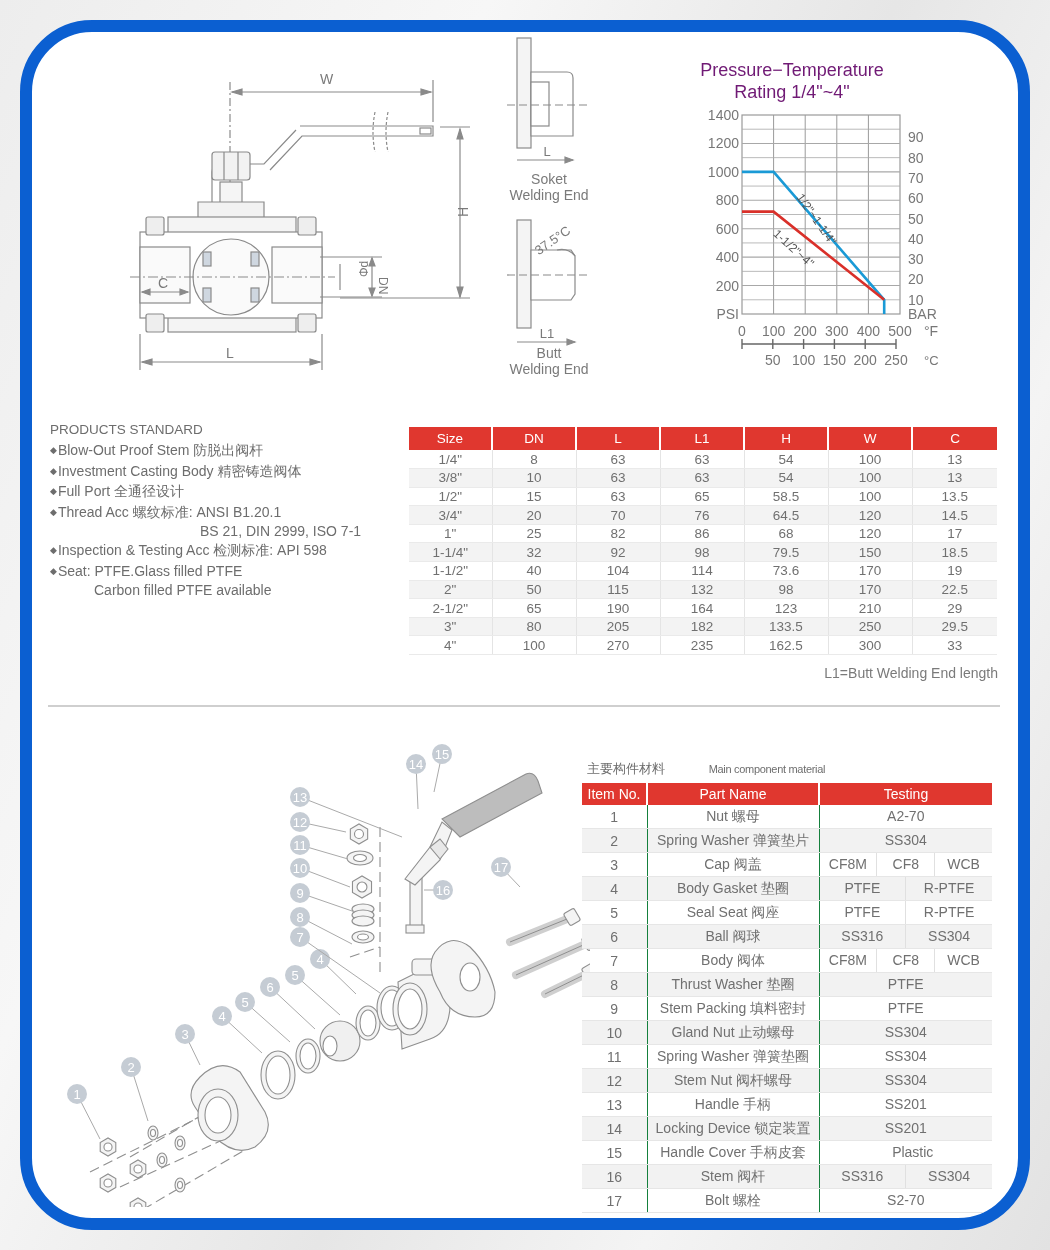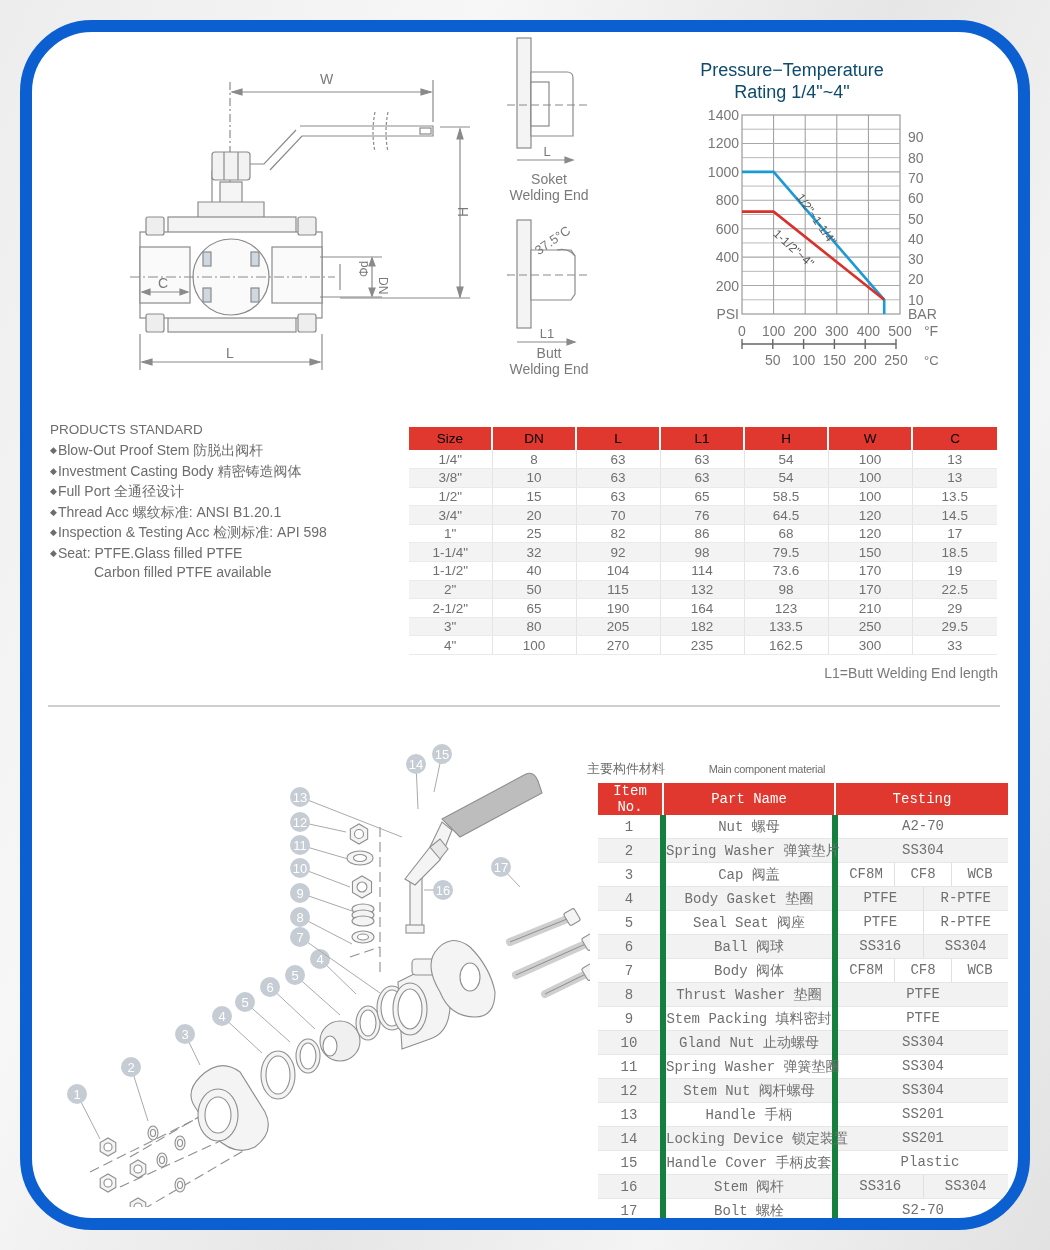--- a/index.html
+++ b/index.html
@@ -10,45 +10,45 @@
     color: #666;
     position: relative;
   }
   .frame {
     position: absolute; left: 20px; top: 20px; width: 1010px; height: 1210px;
     border: 12px solid #0b5fd1; border-radius: 72px; background: #fff; overflow: hidden;
   }
   .abs { position: absolute; }
   
   .svgwrap { position: absolute; }
-  .t-title { font-size: 18px; color: #0c4a6e; text-align: center; line-height: 22px; }
+  .t-title { font-size: 18px; color: #701a75; text-align: center; line-height: 22px; }
 
   .std { position: absolute; left: 18px; top: 390px; width: 340px; font-size: 14px; color: #6d6d6d; }
   .std .head { font-size: 13.5px; letter-spacing: 0; margin-bottom: 3px; }
   .std .row { line-height: 20.5px; white-space: nowrap; }
   .std .row .b { font-size: 9px; vertical-align: 2px; margin-right: 1px; }
   .std .cont { padding-left: 150px; line-height: 18px; }
   .std .cont2 { padding-left: 44px; line-height: 18px; }
 
   table { border-collapse: collapse; table-layout: fixed; }
   .spec { position: absolute; left: 377px; top: 395px; width: 588px; font-size: 13.5px; }
-  .spec th { background: #e0372f; color: #000000; font-weight: normal; height: 23px; border-left: 2px solid #fff; font-size: 13.5px; }
+  .spec th { background: #e0372f; color: #ffffff; font-weight: normal; height: 23px; border-left: 2px solid #fff; font-size: 13.5px; }
   .spec th:first-child { border-left: none; }
   .spec td { text-align: center; height: 18.6px; color: #707070; border-left: 1px solid #e4e4e4; border-bottom: 1px solid #eaeaea; }
   .spec td:first-child { border-left: none; }
   .spec tr:nth-child(even) td { background: #f3f3f3; }
   .note { position: absolute; right: 20px; top: 633px; font-size: 14px; color: #7a7a7a; }
   .hr { position: absolute; left: 16px; top: 673px; width: 952px; height: 2px; background: #cfcfcf; }
 
   .comp-title { position: absolute; left: 555px; top: 728px; font-size: 13px; color: #6e6e6e; }
   .comp-title .en { font-size: 11px; letter-spacing: -0.3px; padding-left: 40px; }
-  .comp { position: absolute; left: 566px; top: 751px; width: 410px; font-size: 14px; font-family: Liberation Mono, monospace; }
+  .comp { position: absolute; left: 550px; top: 751px; width: 410px; font-size: 14px; }
   .comp th { background: #e0372f; color: #fff; font-weight: normal; height: 22px; border-left: 2px solid #fff; font-size: 14px; }
   .comp th:first-child { border-left: none; }
-  .comp td { text-align: center; height: 23.8px; color: #707070; border-bottom: 1px solid #e6e6e6; border-left: 6px solid #15803d; white-space: nowrap; }
+  .comp td { text-align: center; height: 23.8px; color: #707070; border-bottom: 1px solid #e6e6e6; border-left: 1px solid #15803d; white-space: nowrap; }
   .comp td:first-child { border-left: none; }
   .comp tr:nth-child(even) td { background: #f2f2f2; }
   .mat { display: flex; width: 100%; height: 100%; }
   .mat span { flex: 1; text-align: center; }
   .mat span + span { border-left: 1px solid #e0e0e0; }
 </style>
 </head>
 <body>
 
 <div class="frame">
@@ -215,20 +215,21 @@
       <text x="262" y="263" font-size="13" fill="#777">°C</text>
     </svg>
 
   <div class="std">
     <div class="head">PRODUCTS STANDARD</div>
     <div id="std-list">
         <div class="row"><span class="b">◆</span><span>Blow-Out Proof Stem 防脱出阀杆</span></div>
         <div class="row"><span class="b">◆</span><span>Investment Casting Body 精密铸造阀体</span></div>
         <div class="row"><span class="b">◆</span><span>Full Port 全通径设计</span></div>
         <div class="row"><span class="b">◆</span><span>Thread Acc 螺纹标准: ANSI B1.20.1</span></div>
+        <div class="cont">BS 21, DIN 2999, ISO 7-1</div>
         <div class="row"><span class="b">◆</span><span>Inspection &amp; Testing Acc 检测标准:  API 598</span></div>
         <div class="row"><span class="b">◆</span><span>Seat: PTFE.Glass filled PTFE</span></div>
         <div class="cont2">Carbon filled PTFE available</div>
       </div>
   </div>
 
   <table class="spec" id="spec-table">
     <colgroup>
         <col style="width:83px">
         <col style="width:84px">

